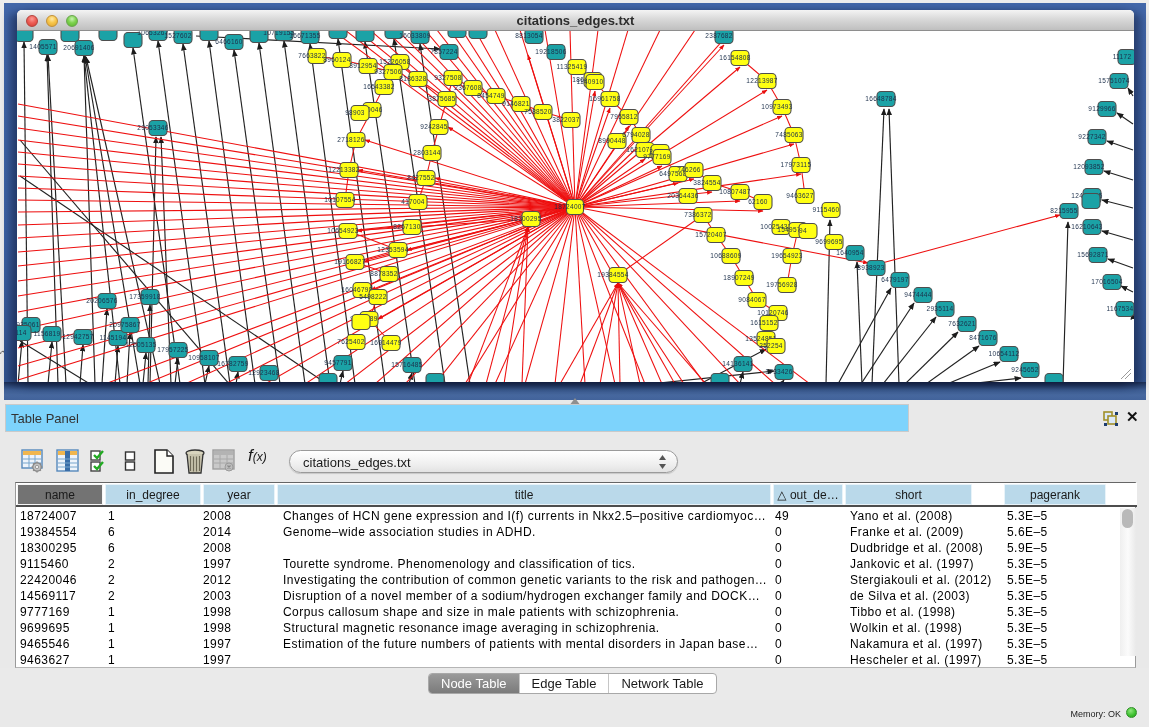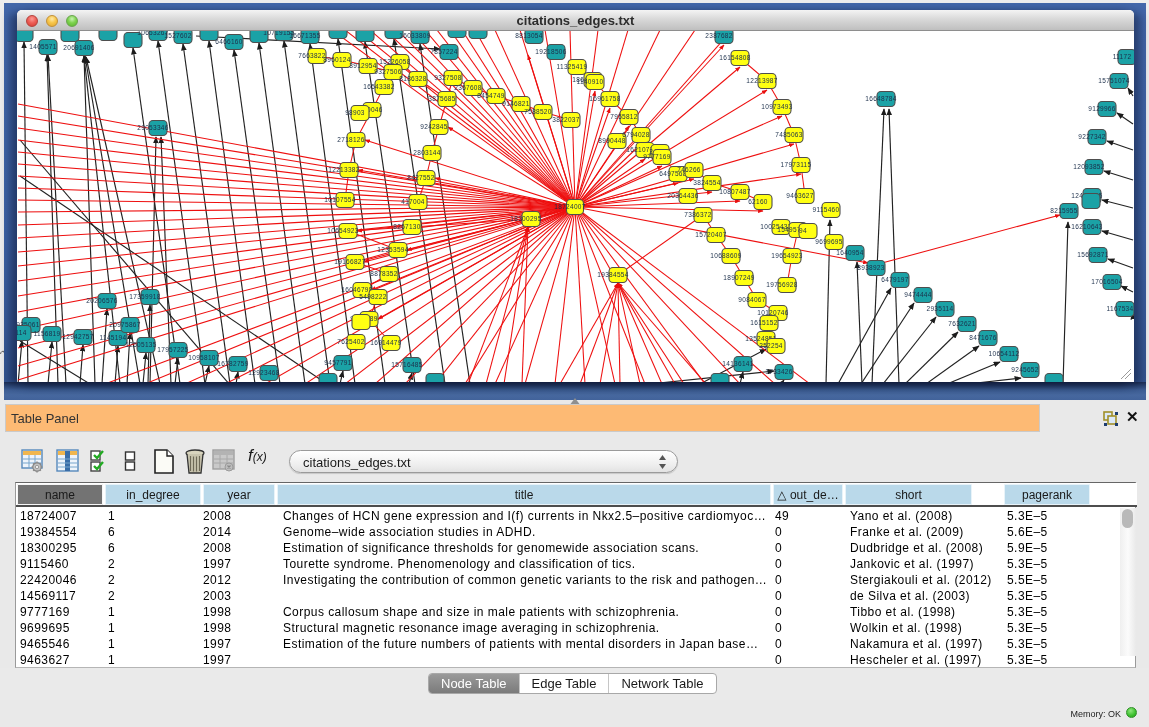--- a/index.html
+++ b/index.html
@@ -11,39 +11,39 @@
 #titlebar{position:absolute;left:0;top:0;width:100%;height:21px;border-radius:5px 5px 0 0;background:linear-gradient(180deg,#f4f4f4,#d9d9d9 45%,#bfbfbf);border-bottom:1px solid #8e8e8e}
 #title{position:absolute;left:0;right:0;top:3px;text-align:center;font-size:13px;font-weight:700;color:#2d2d2d;letter-spacing:0}
 .tl{position:absolute;top:5px;width:12px;height:12px;border-radius:50%}
 #tl1{left:9px;background:radial-gradient(circle at 50% 30%,#fb9a95 0%,#ee5f57 45%,#d33a31 100%);border:1px solid #ad3278}
 #tl1{border:1px solid #b4423c}
 #tl2{left:29px;background:radial-gradient(circle at 50% 30%,#ffe9a8 0%,#f7c64a 45%,#e0a630 100%);border:1px solid #c29037}
 #tl3{left:49px;background:radial-gradient(circle at 50% 30%,#c8f2b4 0%,#7ed34f 45%,#59b42e 100%);border:1px solid #6aa44e}
 #graph{position:absolute;left:0;top:21px;width:1117px;height:351px;background:#fff;overflow:hidden}
 #grip{position:absolute;right:2px;bottom:2px;width:12px;height:12px}
 #panel{position:absolute;left:0;top:400px;width:1149px;height:327px;background:#e9e9e9}
-#ptitle{position:absolute;left:5px;top:4px;width:1035px;height:28px;background:#fdba74;border:1px solid #cacaca}
+#ptitle{position:absolute;left:5px;top:4px;width:904px;height:28px;background:#7dd3fc;border:1px solid #cacaca}
 #ptitle .lbl{position:absolute;left:5px;top:6px;font-size:13px;color:#333}
 #flticon{position:absolute;left:1097px;top:6px}
 #xicon{position:absolute;left:1120px;top:3px;font-size:15px;font-weight:700;color:#111}
 #toolbar{position:absolute;left:0;top:32px;width:1149px;height:50px}
 .tbi{position:absolute;top:17px}
 #combo{position:absolute;left:289px;top:18px;width:389px;height:23px;border:1px solid #9a9a9a;border-radius:12px;background:linear-gradient(180deg,#ffffff,#ededed 70%,#e2e2e2);box-shadow:0 1px 1px rgba(0,0,0,.15)}
 #combo span{position:absolute;left:13px;top:4px;font-size:13px;color:#1a1a1a}
 #combo .updn{position:absolute;right:10px;top:3px}
 #tablewrap{position:absolute;left:15px;top:82px;width:1121px;height:186px;background:#fff;border-top:1px solid #666;border-left:1px solid #9a9a9a;border-right:1px solid #9a9a9a;border-bottom:1px solid #b5b5b5}
 #thead{position:absolute;left:0;top:0;width:1121px;height:24px;background:#fff;border-bottom:2px solid #4d4d4d}
 .th{position:absolute;top:1px;height:21px;background:#bad9ea;font-size:12px;color:#1a1a1a;text-align:center;line-height:21px;border:1px solid #e8f3f9;border-radius:1px}
 #th1{left:1px;width:86px;background:#737373;border-color:#f6f6f6}
 #th2{left:89px;width:96px}
 #th3{left:187px;width:72px}
 #th4{left:261px;width:494px}
 #th5{left:757px;width:70px}
 #th6{left:829px;width:127px}
-#th7{left:988px;width:86px}
+#th7{left:988px;width:102px}
 #tbody{position:absolute;left:0;top:26px;width:1121px;height:160px;font-size:12px;color:#000;letter-spacing:0.45px}
 .tr{position:relative;height:16px;white-space:nowrap}
 .c{position:absolute;top:0;height:16px;line-height:15px;overflow:hidden}
 .c1{left:4px;width:82px}
 .c2{left:92px;width:90px}
 .c3{left:187px;width:70px}
 .c4{left:267px;width:488px}
 .c5{left:759px;width:66px}
 .c6{left:834px;width:152px}
 .c7{left:991px;width:86px}
@@ -687,21 +687,20 @@
             <div class="c c3">2014</div>
             <div class="c c4">Genome–wide association studies in ADHD.</div>
             <div class="c c5">0</div>
             <div class="c c6">Franke et al. (2009)</div>
             <div class="c c7">5.6E–5</div>
           </div>
           <div class="tr">
             <div class="c c1">18300295</div>
             <div class="c c2">6</div>
             <div class="c c3">2008</div>
-            <div class="c c4">Estimation of significance thresholds for genomewide association scans.</div>
             <div class="c c5">0</div>
             <div class="c c6">Dudbridge et al. (2008)</div>
             <div class="c c7">5.9E–5</div>
           </div>
           <div class="tr">
             <div class="c c1">9115460</div>
             <div class="c c2">2</div>
             <div class="c c3">1997</div>
             <div class="c c4">Tourette syndrome. Phenomenology and classification of tics.</div>
             <div class="c c5">0</div>
@@ -714,20 +713,21 @@
             <div class="c c3">2012</div>
             <div class="c c4">Investigating the contribution of common genetic variants to the risk and pathogen…</div>
             <div class="c c5">0</div>
             <div class="c c6">Stergiakouli et al. (2012)</div>
             <div class="c c7">5.5E–5</div>
           </div>
           <div class="tr">
             <div class="c c1">14569117</div>
             <div class="c c2">2</div>
             <div class="c c3">2003</div>
+            <div class="c c4">Disruption of a novel member of a sodium/hydrogen exchanger family and DOCK…</div>
             <div class="c c5">0</div>
             <div class="c c6">de Silva et al. (2003)</div>
             <div class="c c7">5.3E–5</div>
           </div>
           <div class="tr">
             <div class="c c1">9777169</div>
             <div class="c c2">1</div>
             <div class="c c3">1998</div>
             <div class="c c4">Corpus callosum shape and size in male patients with schizophrenia.</div>
             <div class="c c5">0</div>

